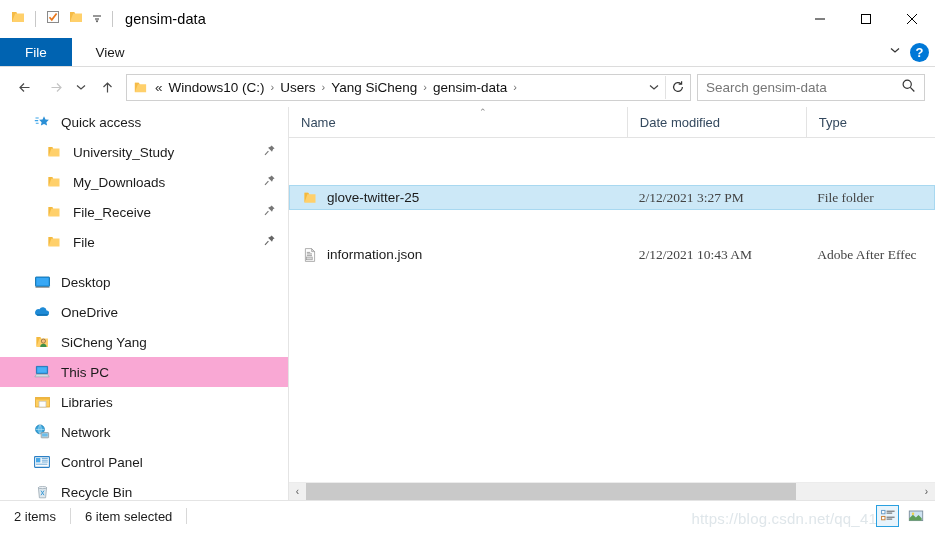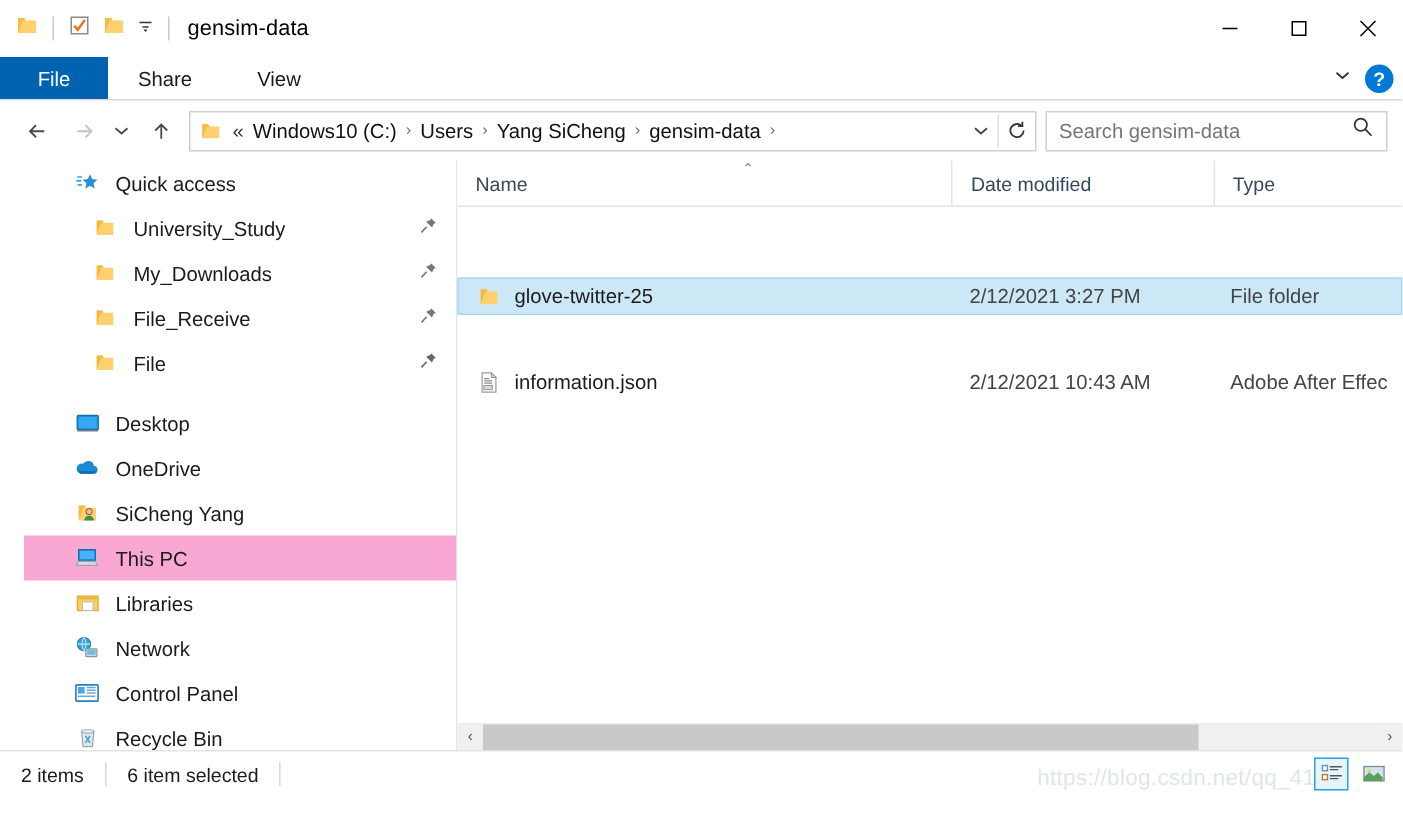--- a/index.html
+++ b/index.html
@@ -187,21 +187,20 @@
   .main {
     display: flex;
     height: 393px;
   }
   .sidebar {
     width: 288px;
     background: #ffffff;
     border-right: 1px solid #e4e4e4;
     position: relative;
     overflow: hidden;
-    padding-left: 16px;
   }
   .nav-item {
     height: 30px;
     display: flex;
     align-items: center;
     font-size: 13.5px;
     color: #1b1b1b;
     padding-right: 10px;
     position: relative;
   }
@@ -284,20 +283,21 @@
     overflow: hidden;
     white-space: nowrap;
   }
   .cell-name .nm { margin-left: 9px; }
   .cell {
     padding-left: 12px;
     box-sizing: border-box;
     color: #444;
     white-space: nowrap;
     overflow: hidden;
+    font-family: Liberation Serif, serif;
   }
 
   
   .hscroll {
     height: 17px;
     background: #f0f0f0;
     display: flex;
     align-items: stretch;
     border-top: 1px solid #ececec;
   }
@@ -416,21 +416,20 @@
     <div class="wc-btn close">
       <svg width="12" height="12" viewBox="0 0 12 12">
           <path d="M1 1l10 10M11 1L1 11" stroke="#000" stroke-width="1"></path>
         </svg>
     </div>
   </div>
 </div>
 
 <div class="ribbon">
   <div class="tab file">File</div>
-  <div class="tab">Share</div>
   <div class="tab">View</div>
   <div class="ribbon-right">
     <span>
       <svg width="14" height="14" viewBox="0 0 14 14">
           <path d="M3 5.5l4 3.5 4-3.5" fill="none" stroke="#333" stroke-width="1.2"></path>
         </svg>
     </span>
     <span class="help-btn">?</span>
   </div>
 </div>

